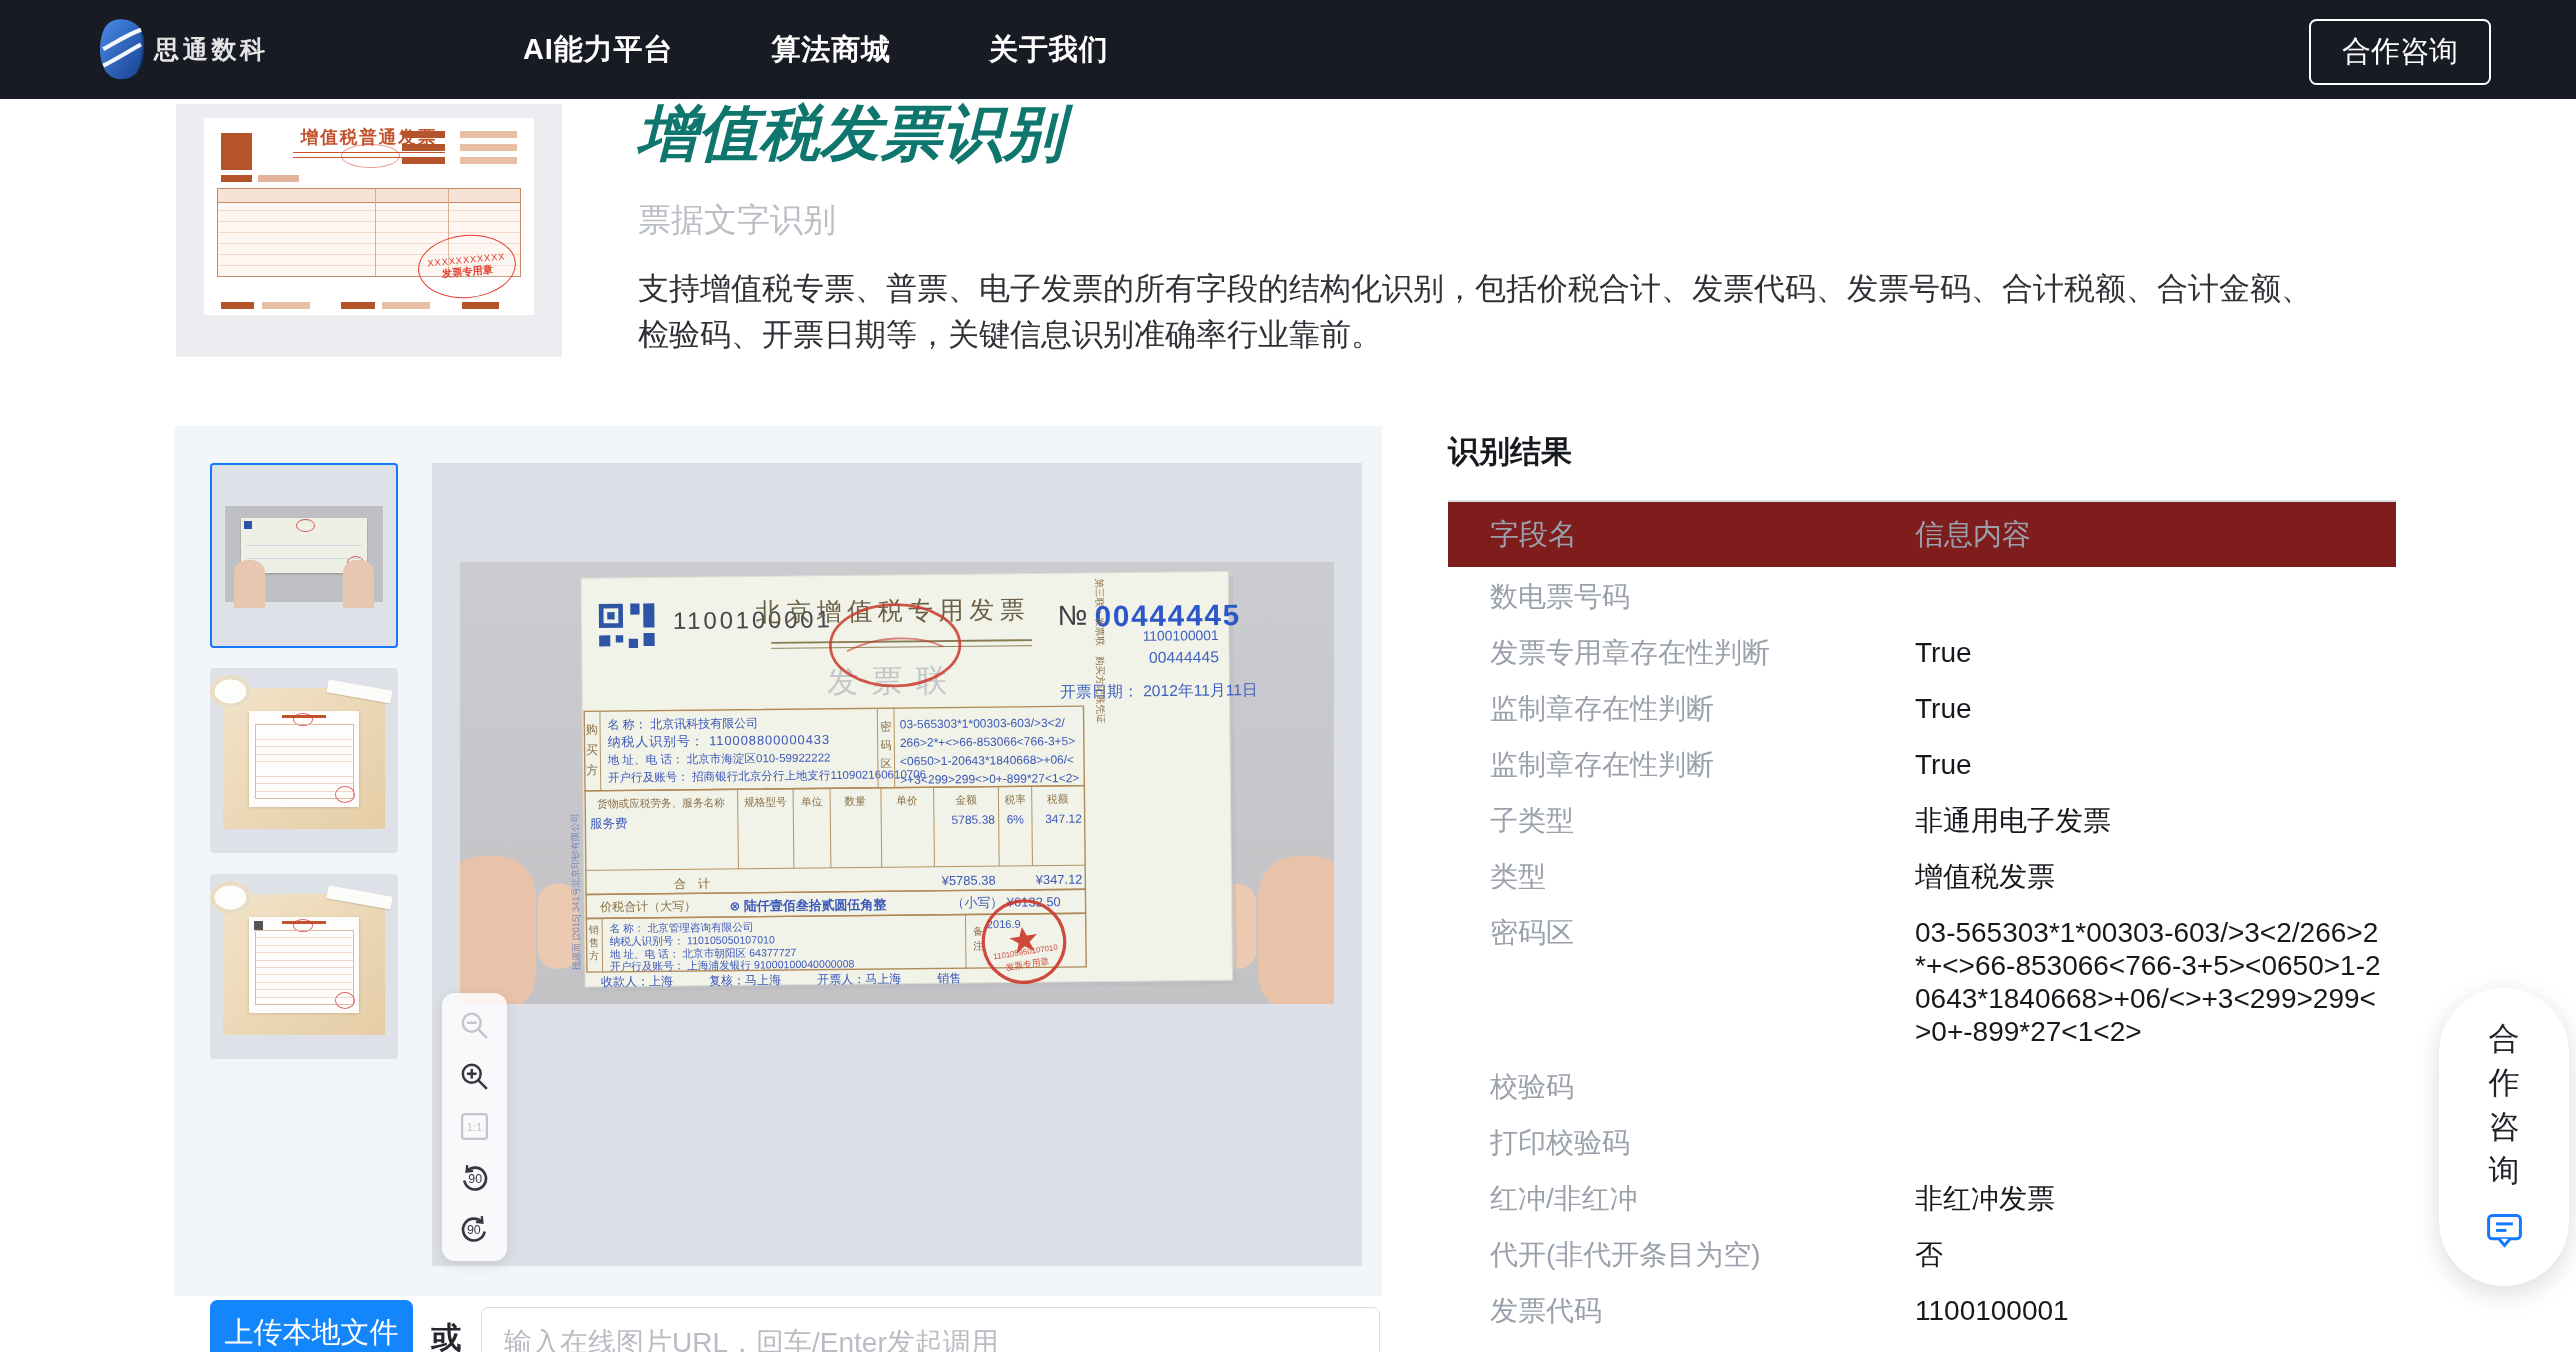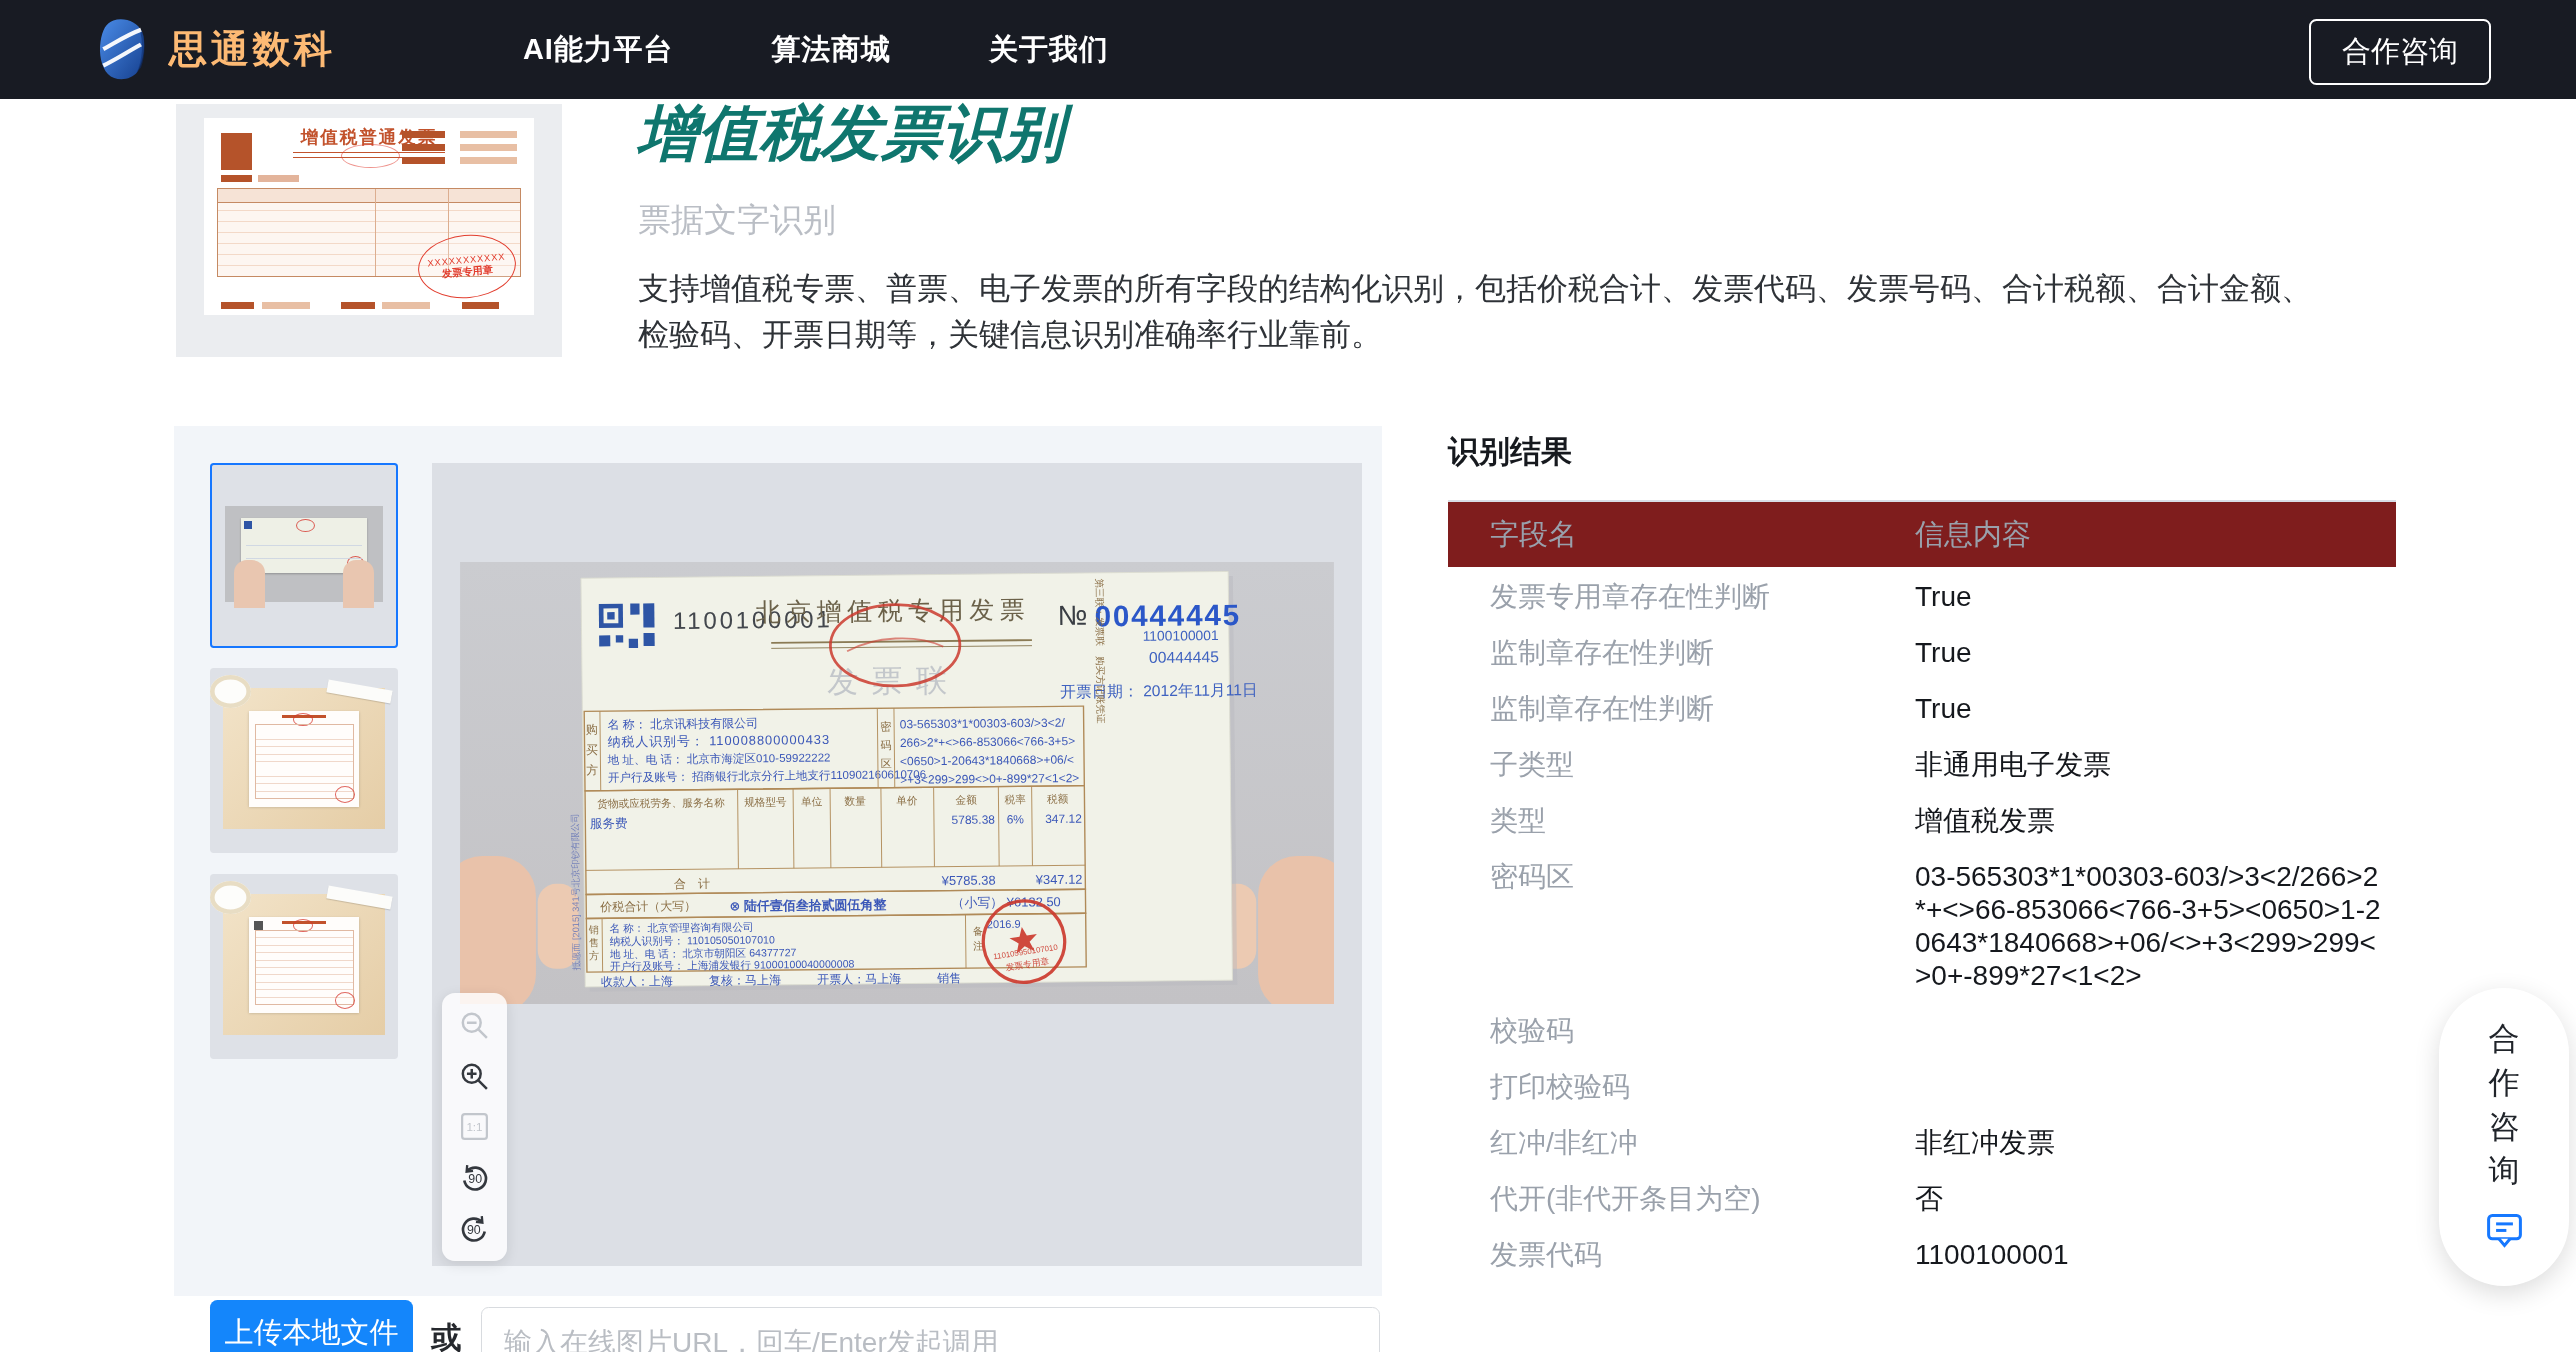--- a/index.html
+++ b/index.html
@@ -2,21 +2,21 @@
 <html style="font-size:15px"><head>
 <meta charset="utf-8">
 <style>
   html,body{margin:0;padding:0;}
   body{width:2576px;height:1353px;position:relative;overflow:hidden;background:#ffffff;
        font-family:"Liberation Sans","DejaVu Sans",sans-serif;color:#2e3237;}
 
   
   .nav{position:absolute;left:0;top:0;right:0;height:99px;background:#181b23;z-index:60;}
   .brand{position:absolute;left:93px;top:0;height:99px;display:flex;align-items:center;cursor:pointer;}
-  .brand-name{color:#fdba74;font-size:38px;font-weight:bold;margin-left:15px;letter-spacing:3.7px;}
+  .brand-name{color:#e5e5e5;font-size:25px;font-weight:bold;letter-spacing:3.7px;}
   .nav-menu{position:absolute;left:523px;top:0;height:99px;display:flex;gap:98px;}
   .nav-item{color:#fff;font-size:29px;font-weight:bold;line-height:99px;cursor:pointer;letter-spacing:0.9px;}
   .nav-cta{position:absolute;right:85px;top:19.4px;height:54px;padding:4px 31px;border:2.8px solid #fff;
            border-radius:7.4px;color:#fff;font-size:29px;display:flex;align-items:center;cursor:pointer;}
 
   
   .hero-title{position:absolute;left:637px;top:93px;font-size:61px;font-weight:600;color:#0f766e;z-index:10;font-style:italic;}
   .hero-sub{position:absolute;left:638px;top:198px;font-size:33px;color:#babec5;}
   .hero-desc{position:absolute;left:638px;top:266px;width:1679px;font-size:31px;line-height:46px;color:#2e3237;}
 
@@ -388,20 +388,24 @@
 <div class="or-text">或</div>
 <input class="url-input" type="text" placeholder="输入在线图片URL，回车/Enter发起调用" style="">
 
 <div class="res-title">识别结果</div>
 <div class="res-head">
   <div class="col1">字段名</div>
   <div class="col2">信息内容</div>
 </div>
 <div class="res-rows">
     <div class="res-row">
+      <div class="res-label">数电票号码</div>
+      <div class="res-value"></div>
+    </div>
+    <div class="res-row">
       <div class="res-label">发票专用章存在性判断</div>
       <div class="res-value">True</div>
     </div>
     <div class="res-row">
       <div class="res-label">监制章存在性判断</div>
       <div class="res-value">True</div>
     </div>
     <div class="res-row">
       <div class="res-label">监制章存在性判断</div>
       <div class="res-value">True</div>

